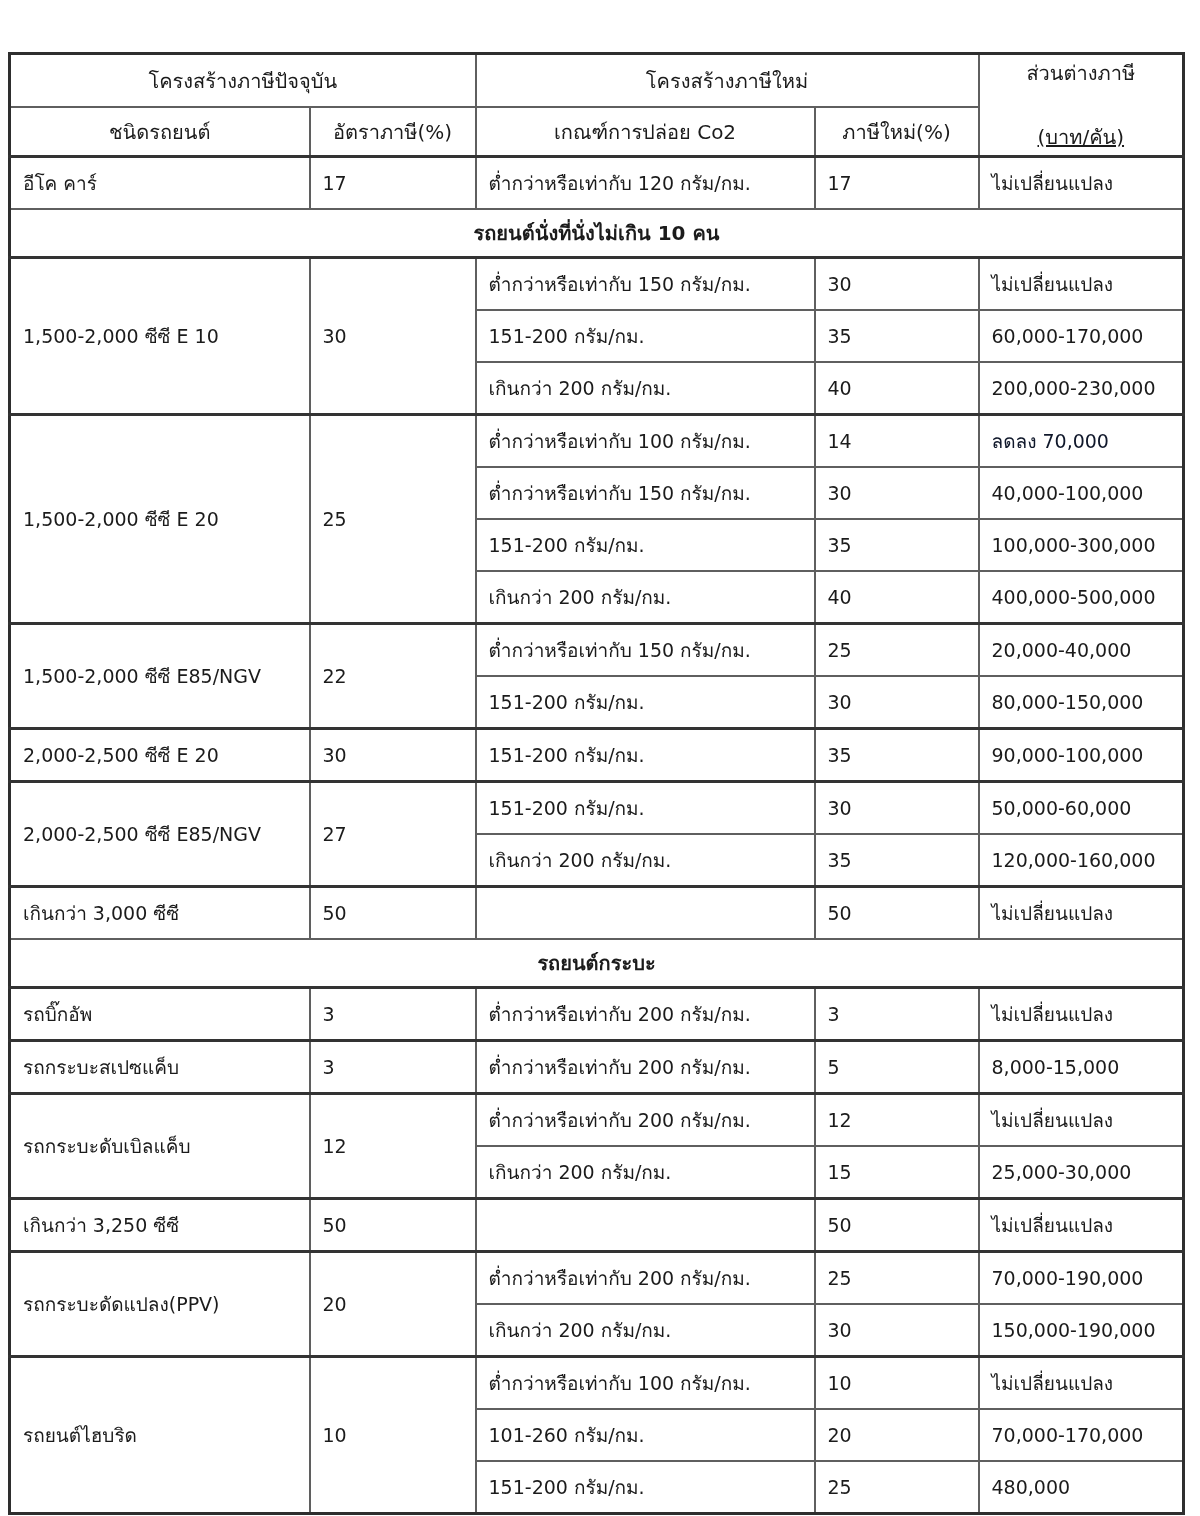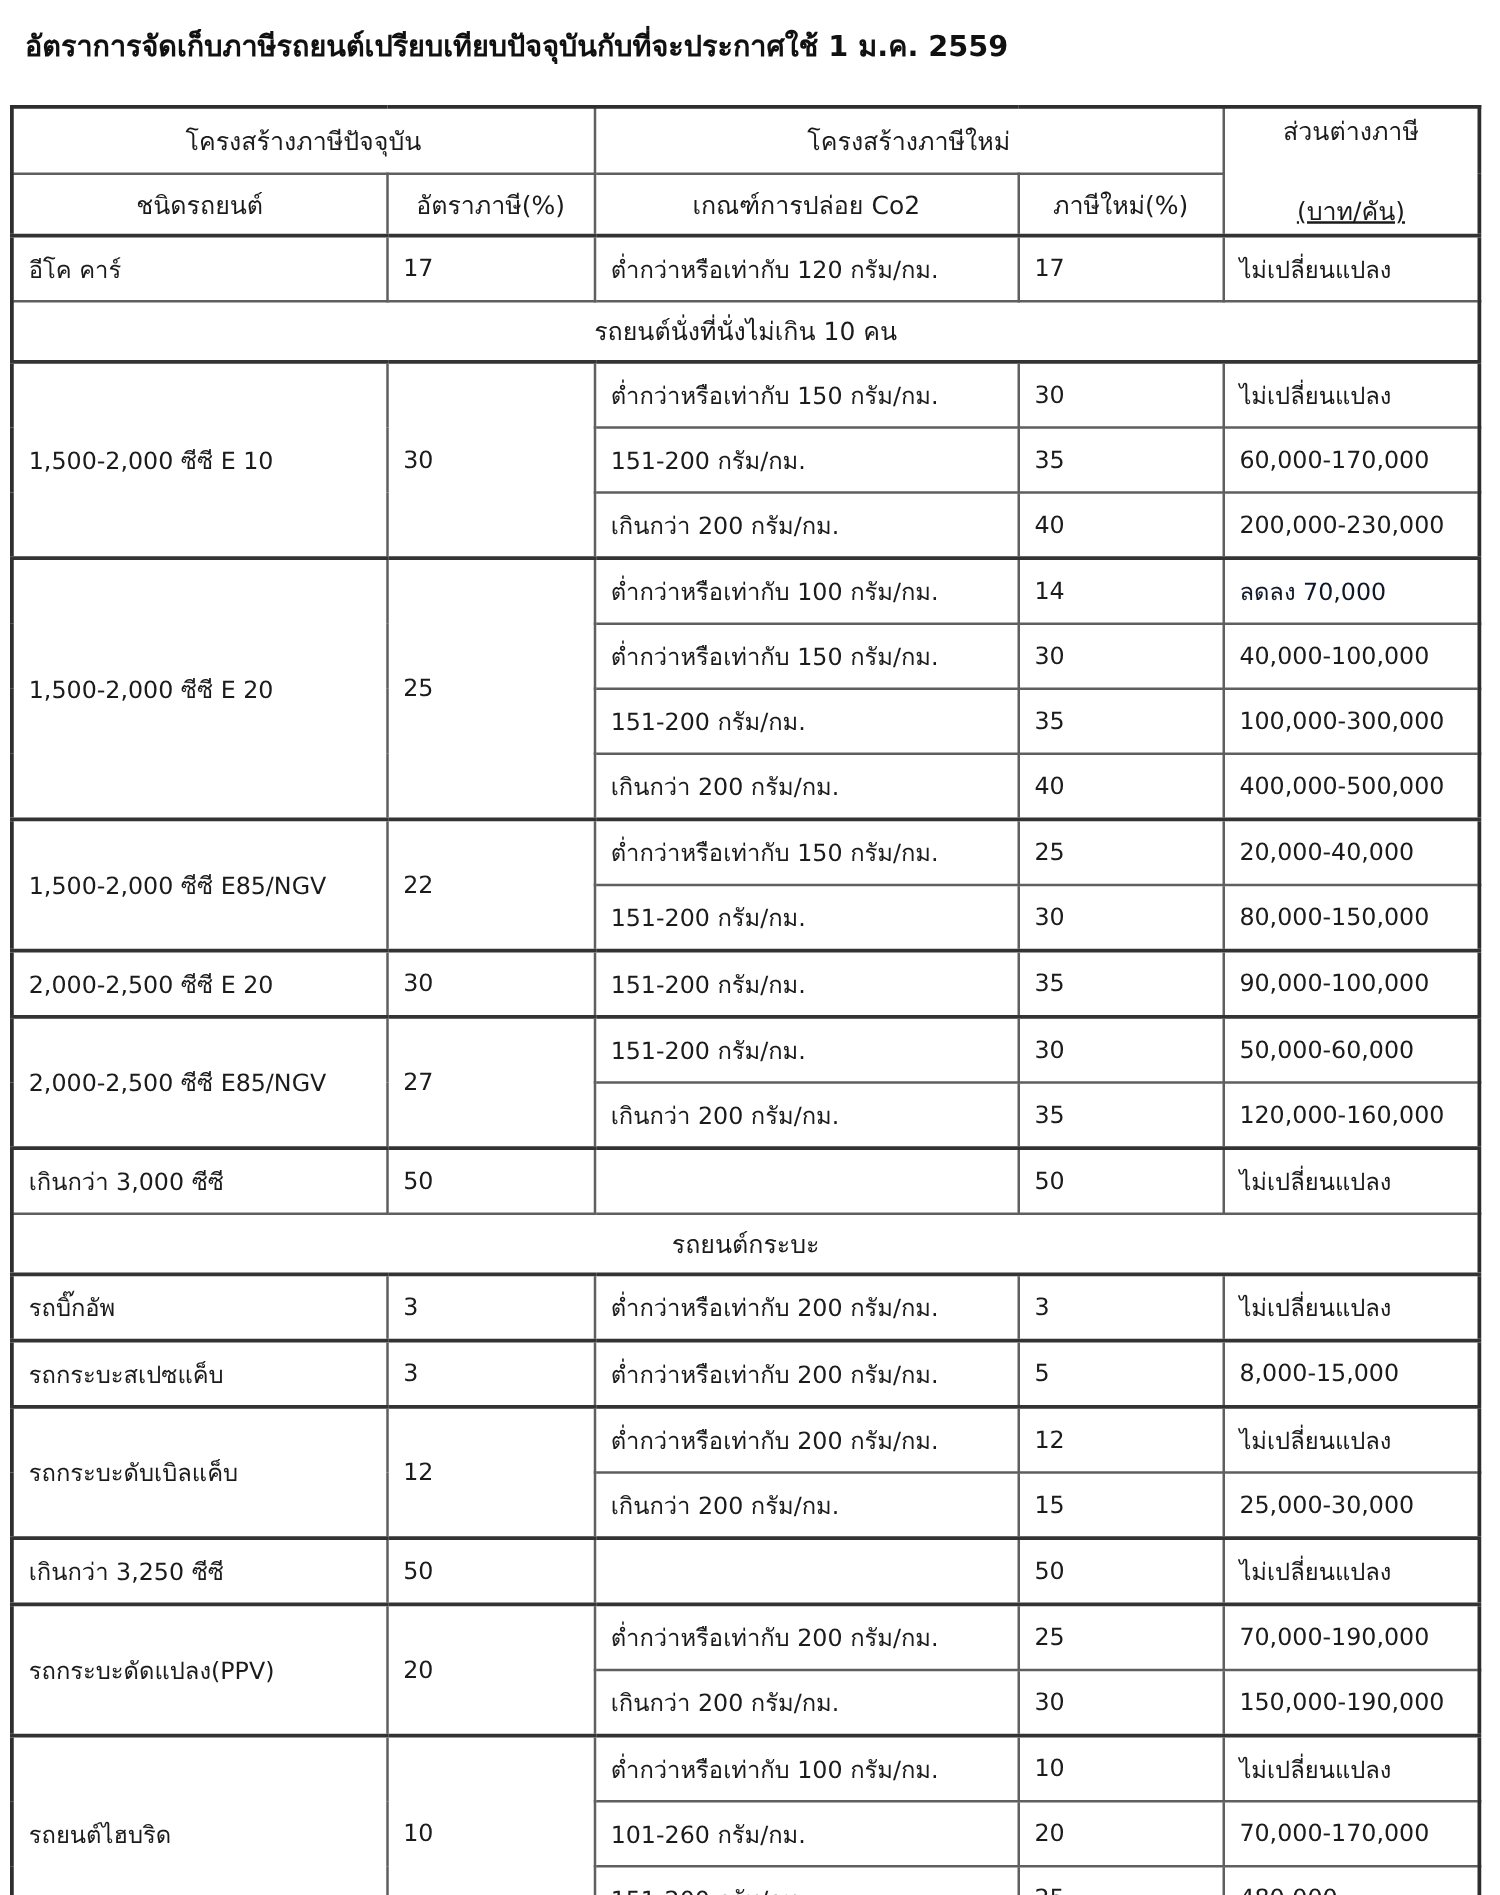--- a/index.html
+++ b/index.html
@@ -8,29 +8,28 @@
   .title{font-weight:bold;font-size:23px;line-height:1.4;padding-left:20px;color:#111;}
   table{border-collapse:collapse;table-layout:fixed;margin:30px 0 0 8px;width:1174px;border:3px solid #2e2e2e;}
   col.c1{width:300px;} col.c2{width:166px;} col.c3{width:339px;} col.c4{width:164px;} col.c5{width:205px;}
   th,td{border:2px solid #5f5f5f;padding:2px 12px;font-size:19px;font-weight:normal;
         text-align:left;vertical-align:middle;overflow:hidden;}
   thead th{text-align:center;height:47px;font-size:20px;margin-top:39px;}
   thead th.sub{text-align:center;height:43px;}
   th.diff-head{vertical-align:middle;}
   .diff-head .l2{margin-top:32px;text-decoration:underline;}
   td{height:46px;}
-  td.section{text-align:center;font-weight:normal;font-size:20px;height:42px;}
+  td.section{text-align:center;font-weight:bold;font-size:20px;height:42px;}
   tr.group-start td{border-top:3px solid #333333;}
   td.muted{color:#0f172a;}
 </style>
 </head>
 <body>
 
 <div class="page">
-  <div class="title">อัตราการจัดเก็บภาษีรถยนต์เปรียบเทียบปัจจุบันกับที่จะประกาศใช้ 1 ม.ค. 2559</div>
 
   <table>
     <colgroup>
       <col class="c1">
         <col class="c2">
         <col class="c3">
         <col class="c4">
         <col class="c5">
     </colgroup>
     <thead>

